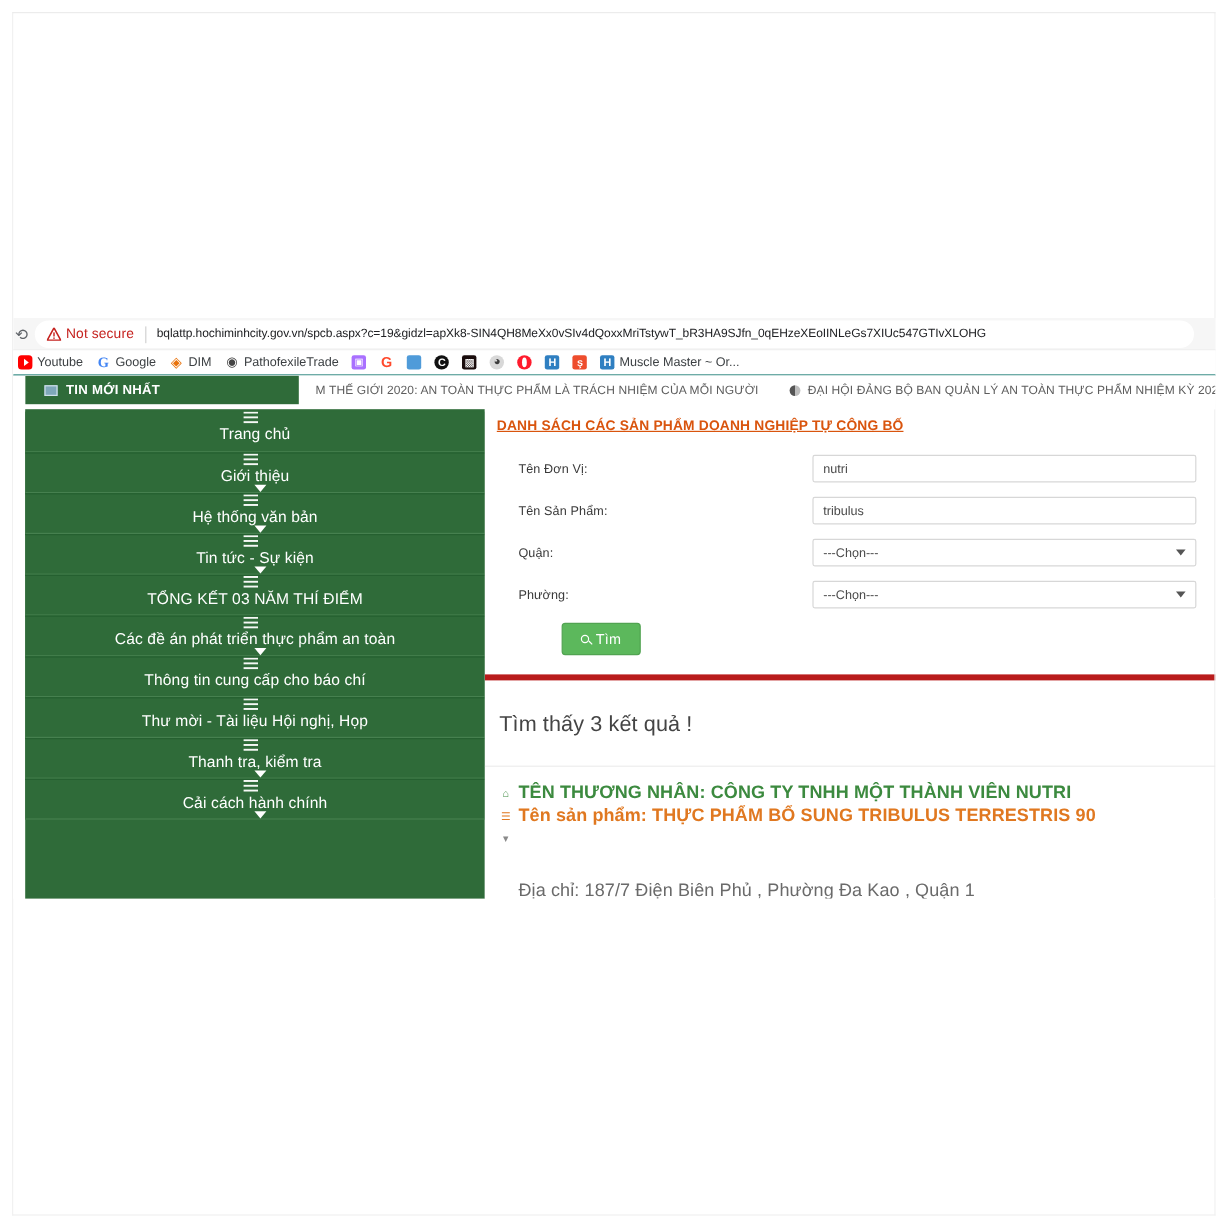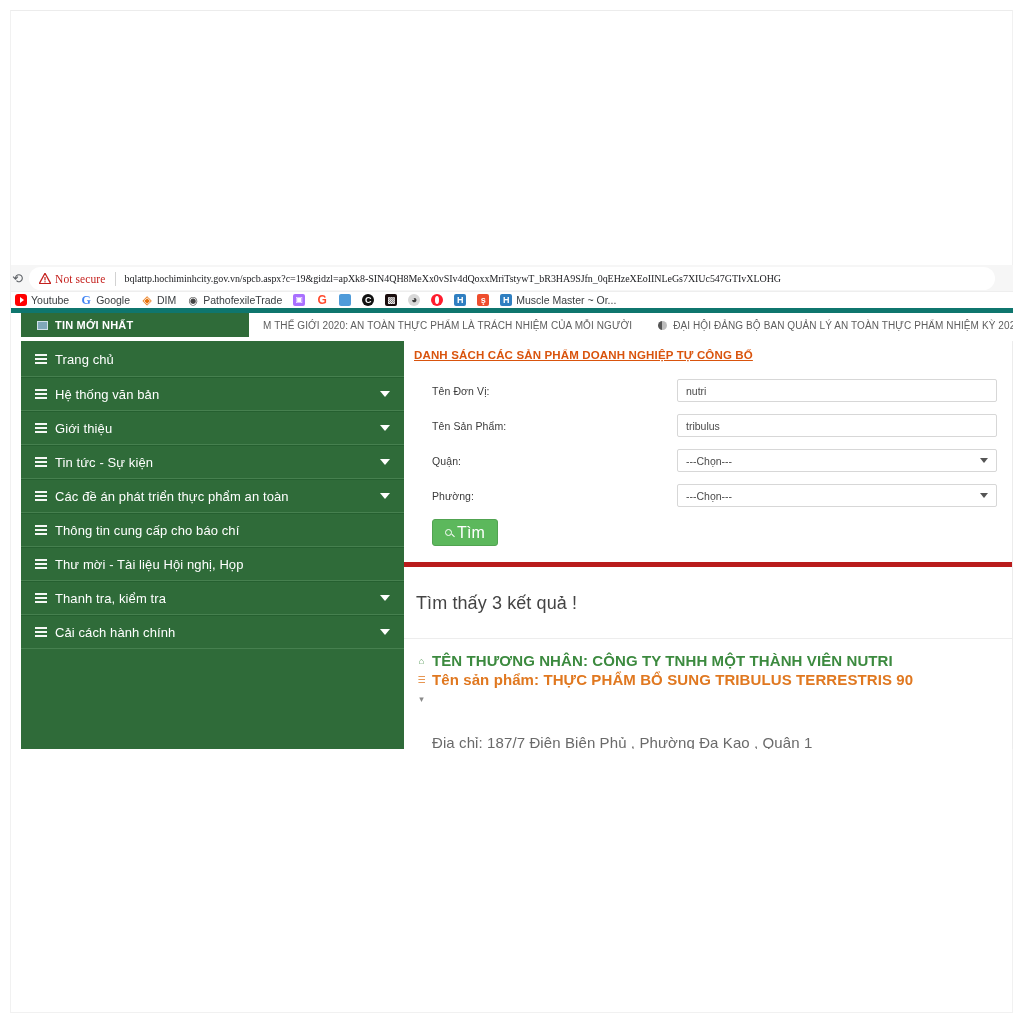--- a/index.html
+++ b/index.html
@@ -58,21 +58,20 @@
   .omnibox {
     position: absolute;
     left: 18px; top: 2px;
     width: 966px; height: 23px;
     background: #ffffff;
     border-radius: 12px;
     display: flex;
     align-items: center;
     padding: 0 10px;
     overflow: hidden;
-    font-family: Liberation Serif, serif;
   }
   .warn-tri {
     width: 12px; height: 11px;
     margin-right: 4px;
     flex: 0 0 auto;
     position: relative;
     top: 0px;
   }
   .notsecure {
     font-size: 11.5px;
@@ -95,21 +94,21 @@
 
   
   .bookmarks {
     position: absolute;
     left: 0; top: 27px;
     width: 1002px; height: 21px;
     background: #ffffff;
     display: flex;
     align-items: center;
     padding-left: 4px;
-    border-bottom: 5px solid #0f766e;
+    border-bottom: 1px solid #0f766e;
   }
   .bm {
     display: flex;
     align-items: center;
     height: 18px;
     margin-right: 11px;
     white-space: nowrap;
     flex: 0 0 auto;
   }
   .bm-label {
@@ -231,20 +230,21 @@
     border-bottom: 1px solid #46804f;
     border-top: 1px solid #256030;
     display: flex;
     align-items: center;
     padding: 0 14px 0 14px;
     color: #ffffff;
     font-size: 13px;
     letter-spacing: .1px;
     cursor: pointer;
     position: relative;
+    flex-direction: column;
   }
   .menu-item:first-child { border-top: none; }
   .mi-ico {
     width: 12px; height: 11px;
     margin-right: 8px;
     flex: 0 0 auto;
     background:
       linear-gradient(#ffffff 0 2px, transparent 2px 4px) 0 0/100% 4px repeat-y;
     opacity: .95;
   }
@@ -312,26 +312,27 @@
     border-right: 4px solid transparent;
     border-top: 5px solid #555;
   }
   .btn-search {
     margin-top: 4px;
     width: 66px; height: 27px;
     background: #5cb85c;
     border: 1px solid #51a351;
     border-radius: 3px;
     color: #ffffff;
-    font-size: 16px;
+    font-size: 12px;
     display: flex;
     align-items: center;
     justify-content: center;
     cursor: pointer;
     letter-spacing: .2px;
+    margin-left: 36px;
   }
   .btn-search .magn {
     width: 7px; height: 7px;
     border: 1.3px solid #fff;
     border-radius: 50%;
     position: relative;
     margin-right: 5px;
     flex: 0 0 auto;
   }
   .btn-search .magn::after {
@@ -480,32 +481,37 @@
       <div class="row">
 
         <nav class="sidebar" id="sidebar">
             <div class="menu-item">
               <span class="mi-ico"></span>
               <span class="mi-label">Trang chủ</span>
               <span class="mi-caret hidden"></span>
             </div>
             <div class="menu-item">
               <span class="mi-ico"></span>
+              <span class="mi-label">Giới thiệu</span>
+              <span class="mi-caret"></span>
+            </div>
+            <div class="menu-item">
+              <span class="mi-ico"></span>
               <span class="mi-label">Hệ thống văn bản</span>
               <span class="mi-caret"></span>
             </div>
             <div class="menu-item">
               <span class="mi-ico"></span>
-              <span class="mi-label">Giới thiệu</span>
-              <span class="mi-caret"></span>
-            </div>
-            <div class="menu-item">
-              <span class="mi-ico"></span>
               <span class="mi-label">Tin tức - Sự kiện</span>
               <span class="mi-caret"></span>
+            </div>
+            <div class="menu-item">
+              <span class="mi-ico"></span>
+              <span class="mi-label">TỔNG KẾT 03 NĂM THÍ ĐIỂM</span>
+              <span class="mi-caret hidden"></span>
             </div>
             <div class="menu-item">
               <span class="mi-ico"></span>
               <span class="mi-label">Các đề án phát triển thực phẩm an toàn</span>
               <span class="mi-caret"></span>
             </div>
             <div class="menu-item">
               <span class="mi-ico"></span>
               <span class="mi-label">Thông tin cung cấp cho báo chí</span>
               <span class="mi-caret hidden"></span>

